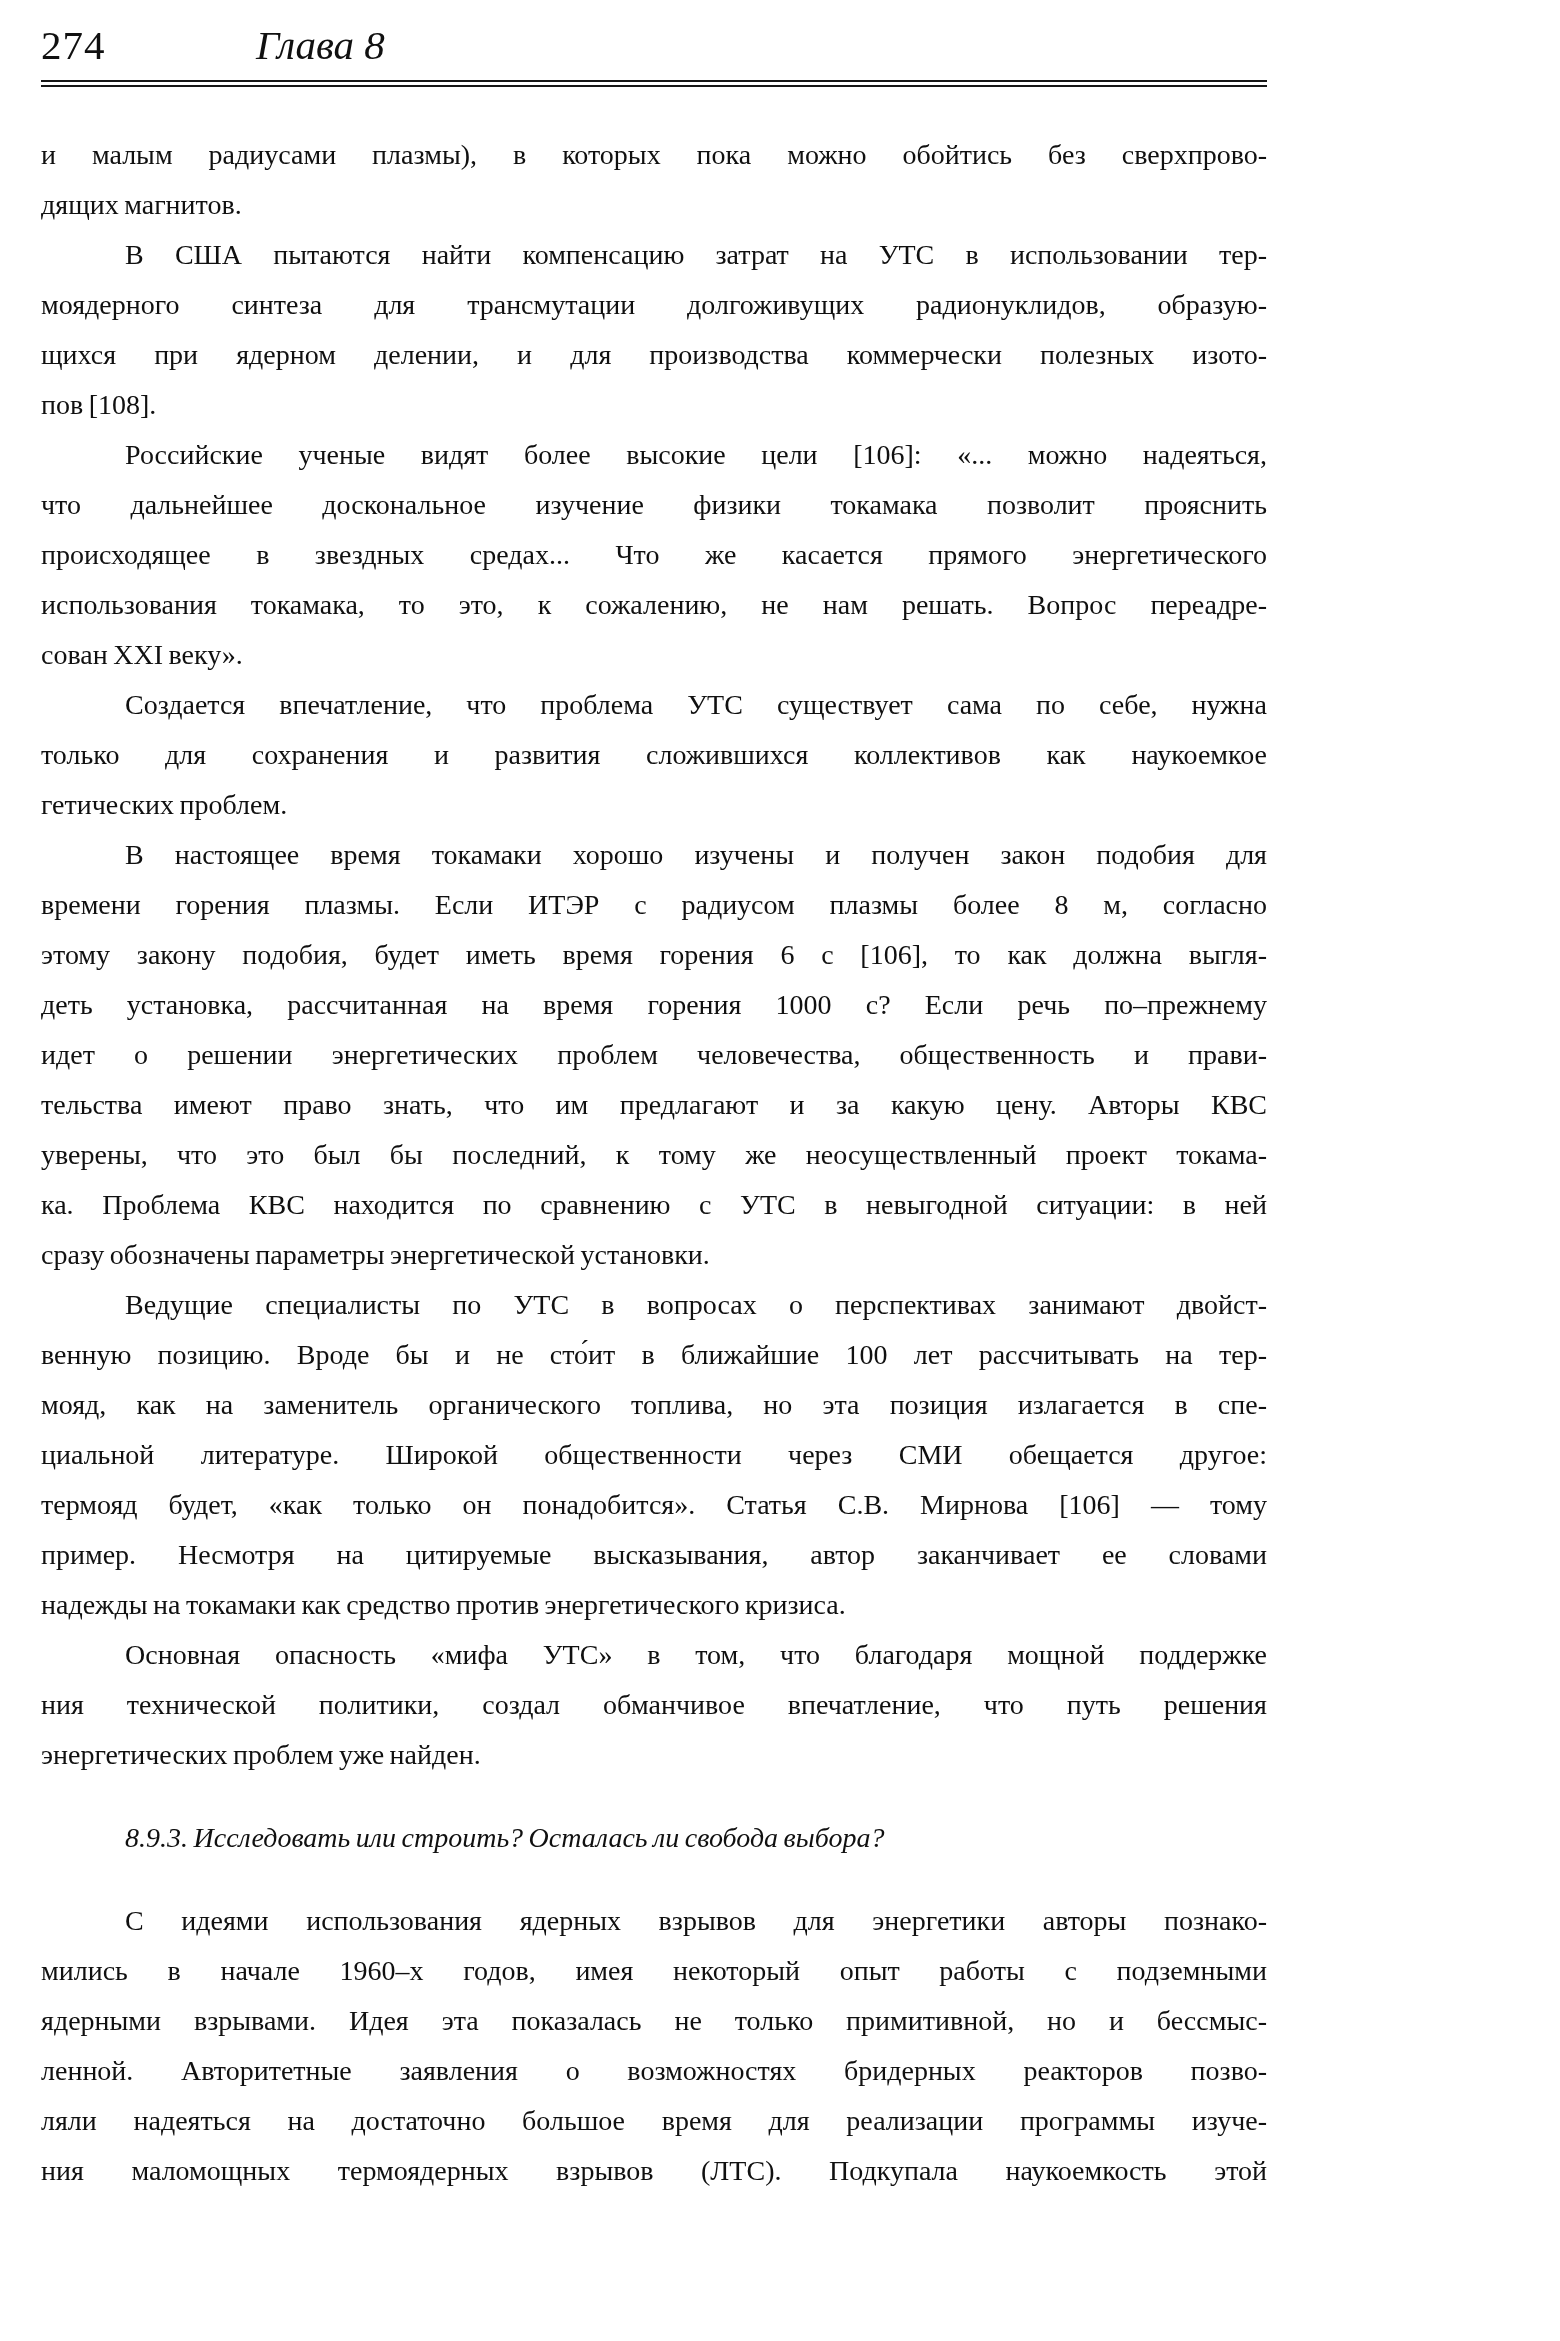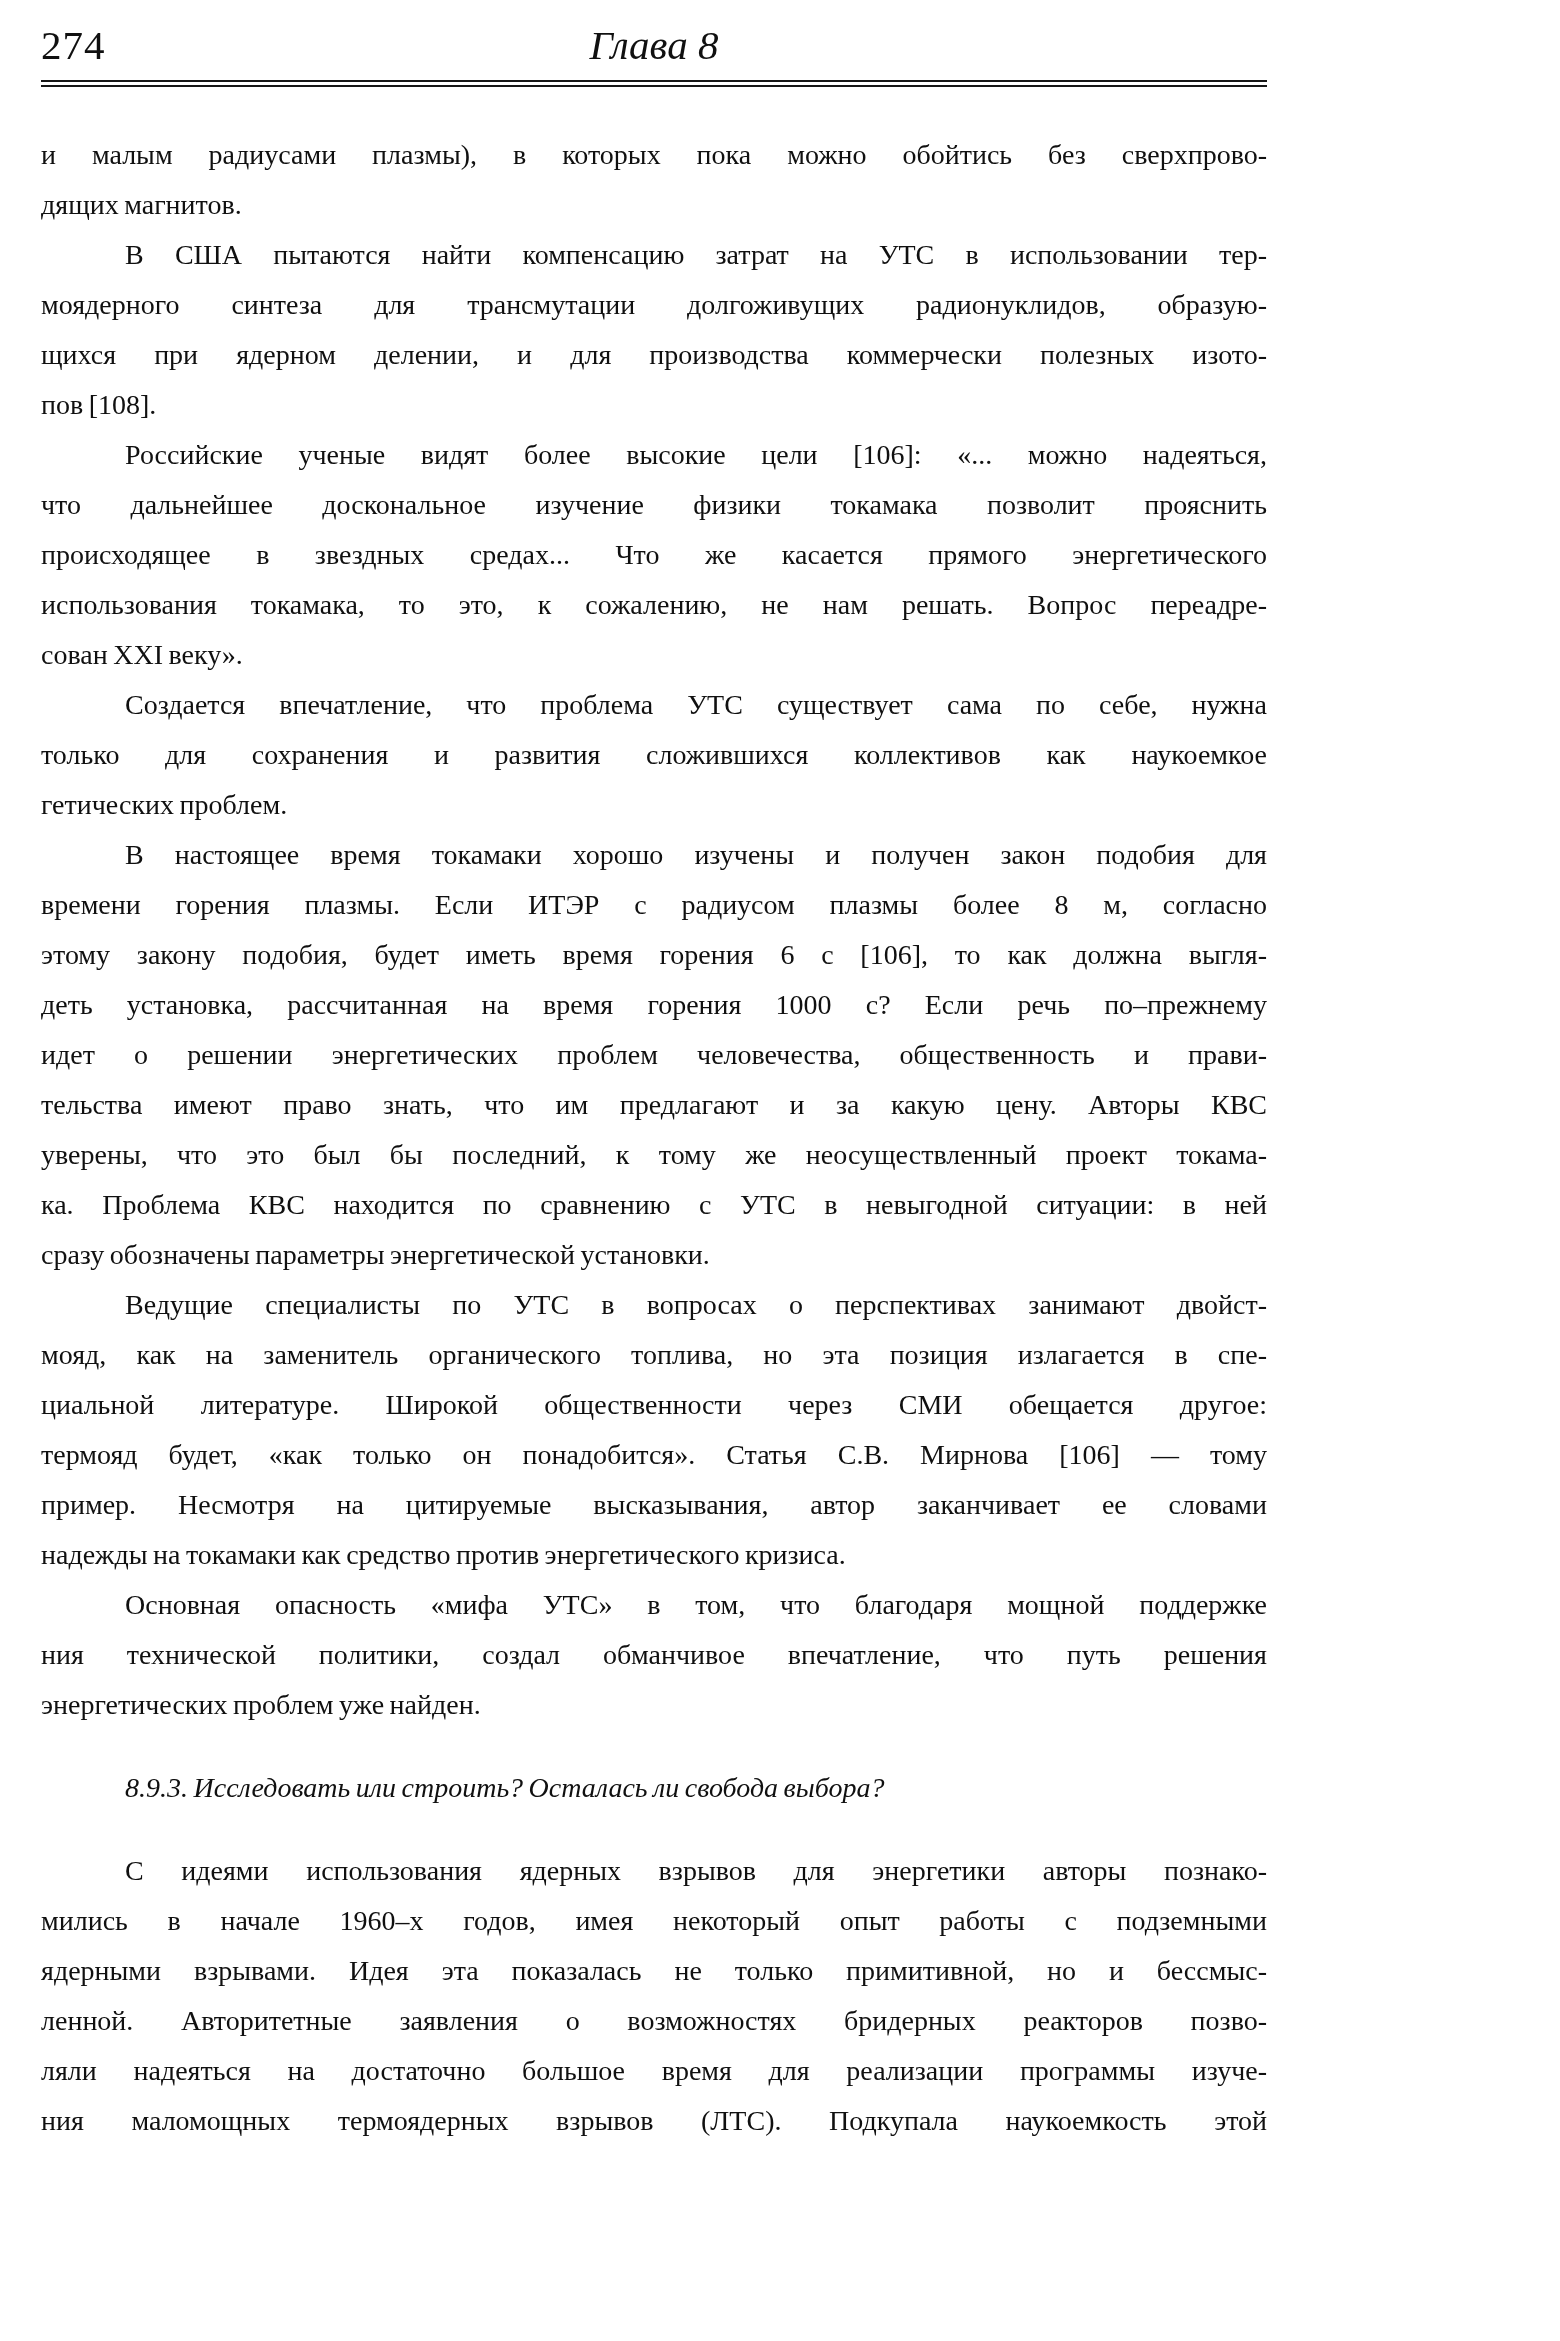--- a/index.html
+++ b/index.html
@@ -23,21 +23,20 @@
     font-size: 41px;
     line-height: 47px;
   }
   .page-num {
     width: 215px;
     text-align: left;
     letter-spacing: 1px;
   }
   .chapter {
     flex: 1;
-    text-align: center;
     font-style: italic;
   }
   .header-spacer { width: 215px; }
   .rule {
     margin-top: 11.7px;
     height: 2.9px;
     border-top: 2.9px solid #161616;
     border-bottom: 2.9px solid #161616;
   }
   .body-text {
@@ -98,20 +97,21 @@
         <div class="line">этому закону подобия, будет иметь время горения 6 с [106], то как должна выгля-</div>
         <div class="line">деть установка, рассчитанная на время горения 1000 с? Если речь по–прежнему</div>
         <div class="line">идет о решении энергетических проблем человечества, общественность и прави-</div>
         <div class="line">тельства имеют право знать, что им предлагают и за какую цену. Авторы КВС</div>
         <div class="line">уверены, что это был бы последний, к тому же неосуществленный проект токама-</div>
         <div class="line">ка. Проблема КВС находится по сравнению с УТС в невыгодной ситуации: в ней</div>
         <div class="line last">сразу обозначены параметры энергетической установки.</div>
       </div>
       <div class="paragraph">
         <div class="line indent">Ведущие специалисты по УТС в вопросах о перспективах занимают двойст-</div>
+        <div class="line">венную позицию. Вроде бы и не сто́ит в ближайшие 100 лет рассчитывать на тер-</div>
         <div class="line">мояд, как на заменитель органического топлива, но эта позиция излагается в спе-</div>
         <div class="line">циальной литературе. Широкой общественности через СМИ обещается другое:</div>
         <div class="line">термояд будет, «как только он понадобится». Статья С.В. Мирнова [106] — тому</div>
         <div class="line">пример. Несмотря на цитируемые высказывания, автор заканчивает ее словами</div>
         <div class="line last">надежды на токамаки как средство против энергетического кризиса.</div>
       </div>
       <div class="paragraph">
         <div class="line indent">Основная опасность «мифа УТС» в том, что благодаря мощной поддержке</div>
         <div class="line">ния технической политики, создал обманчивое впечатление, что путь решения</div>
         <div class="line last">энергетических проблем уже найден.</div>

